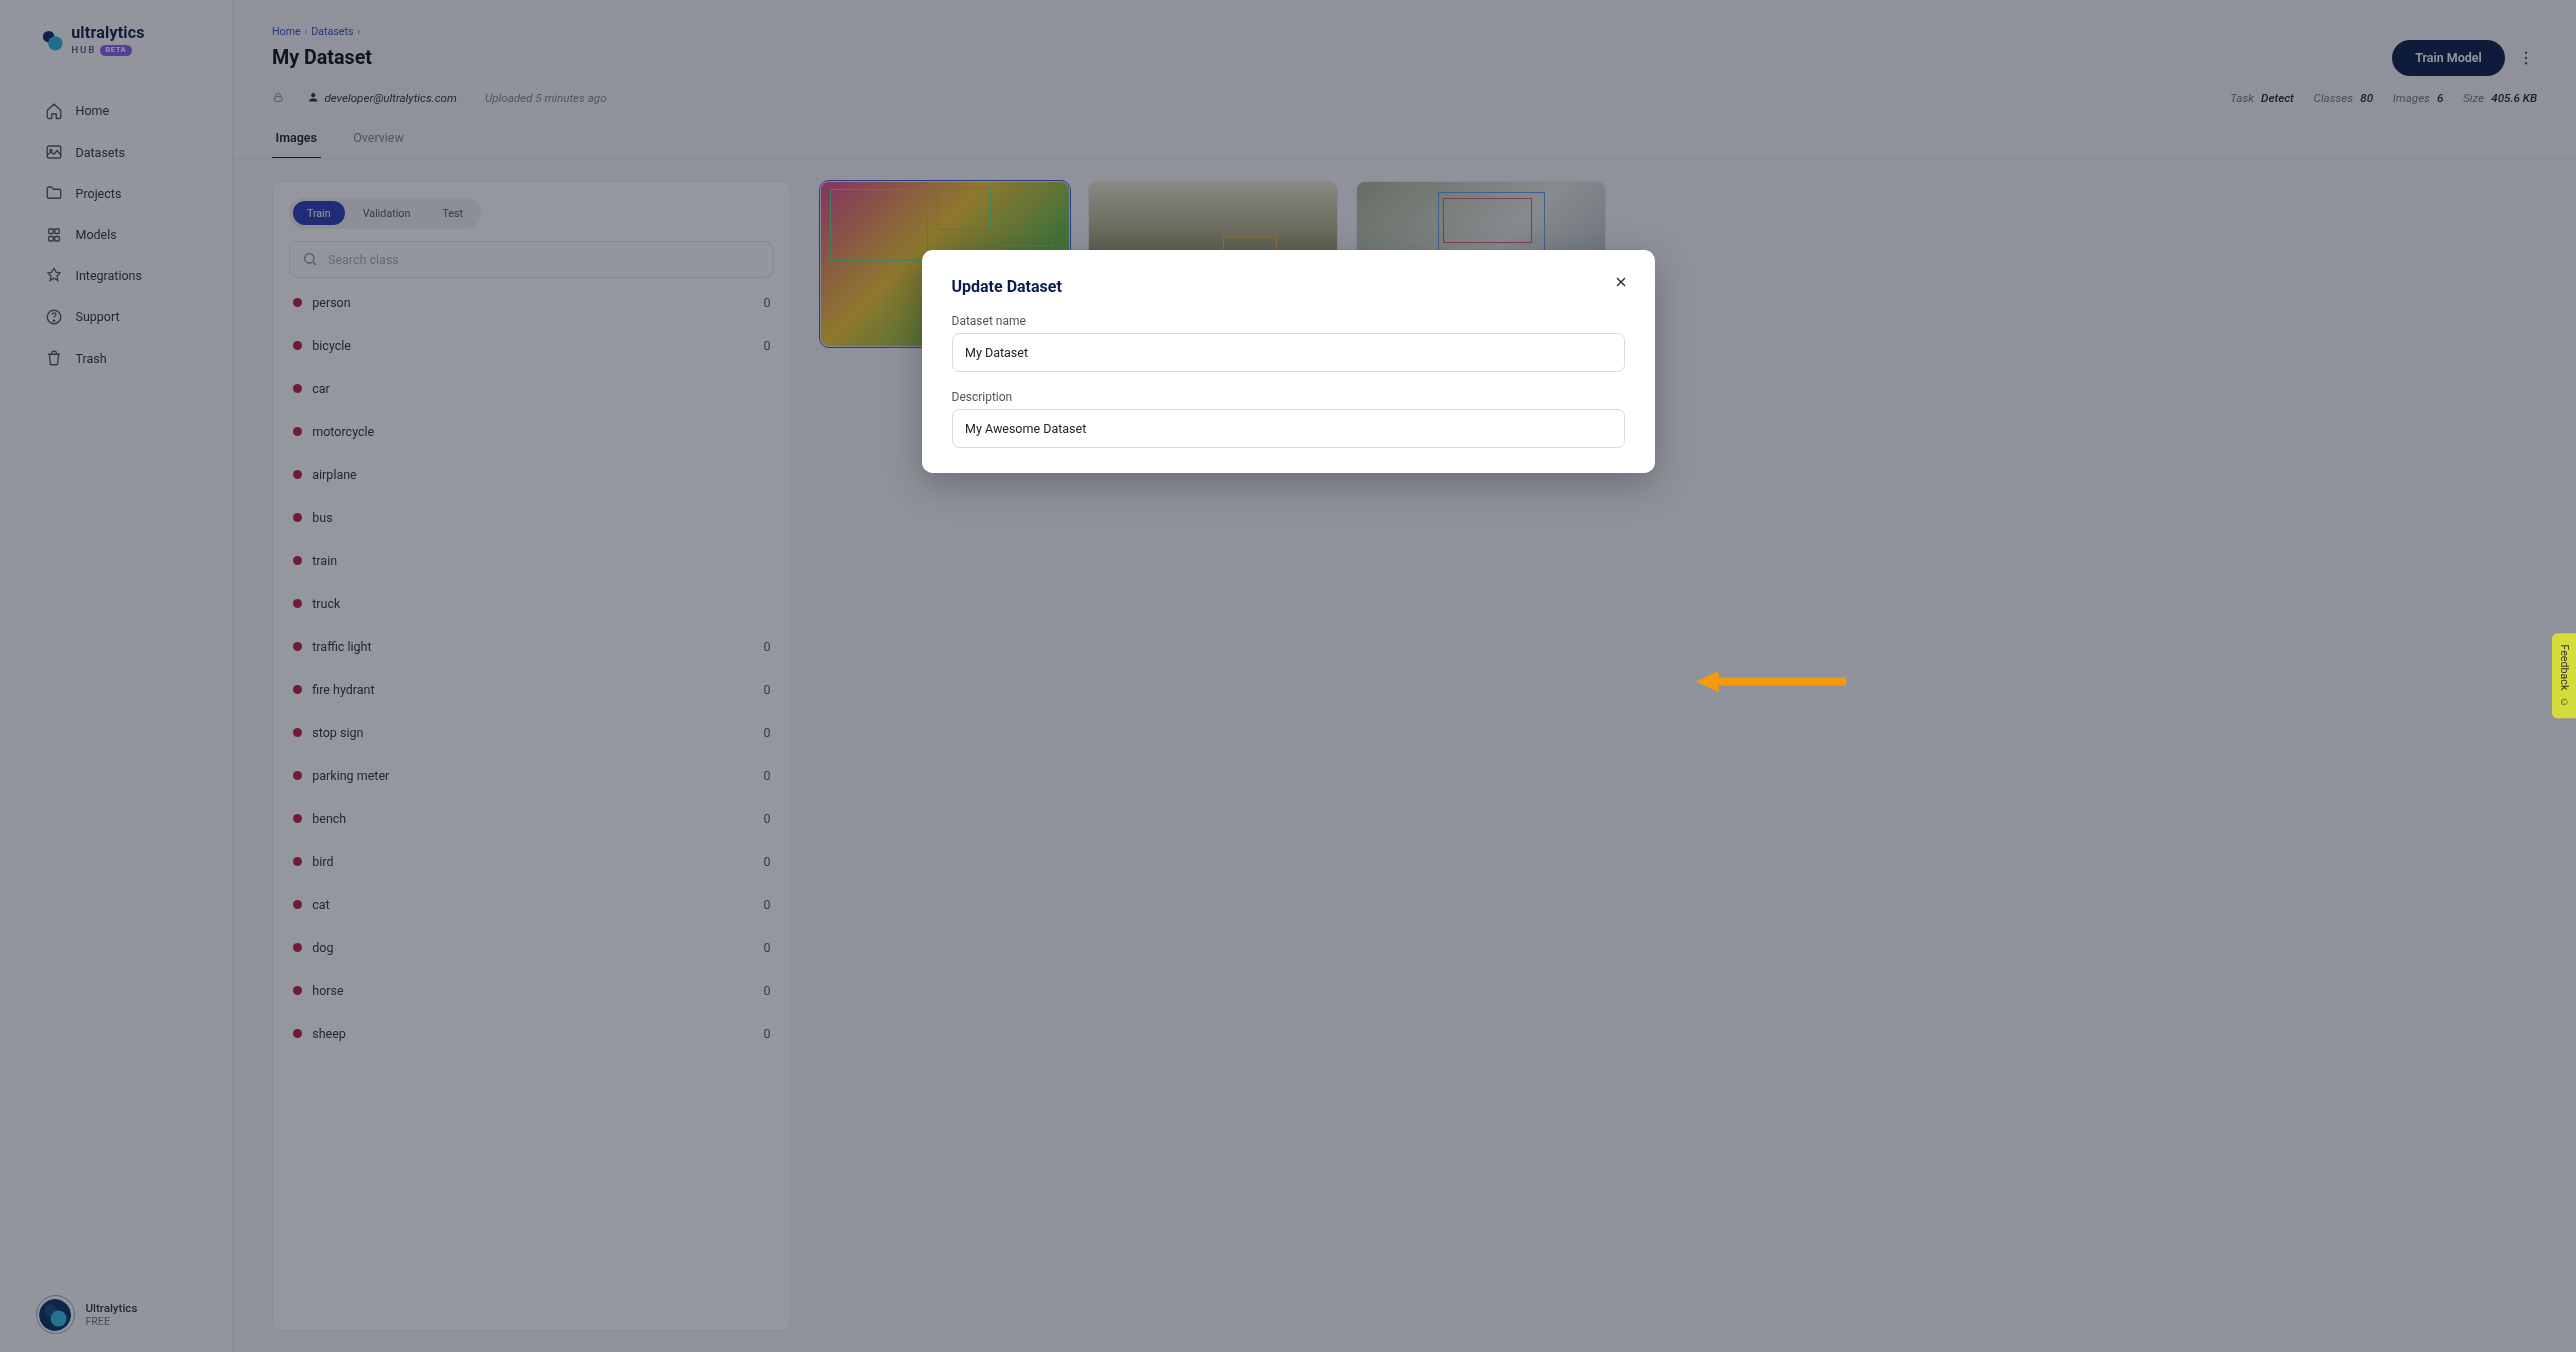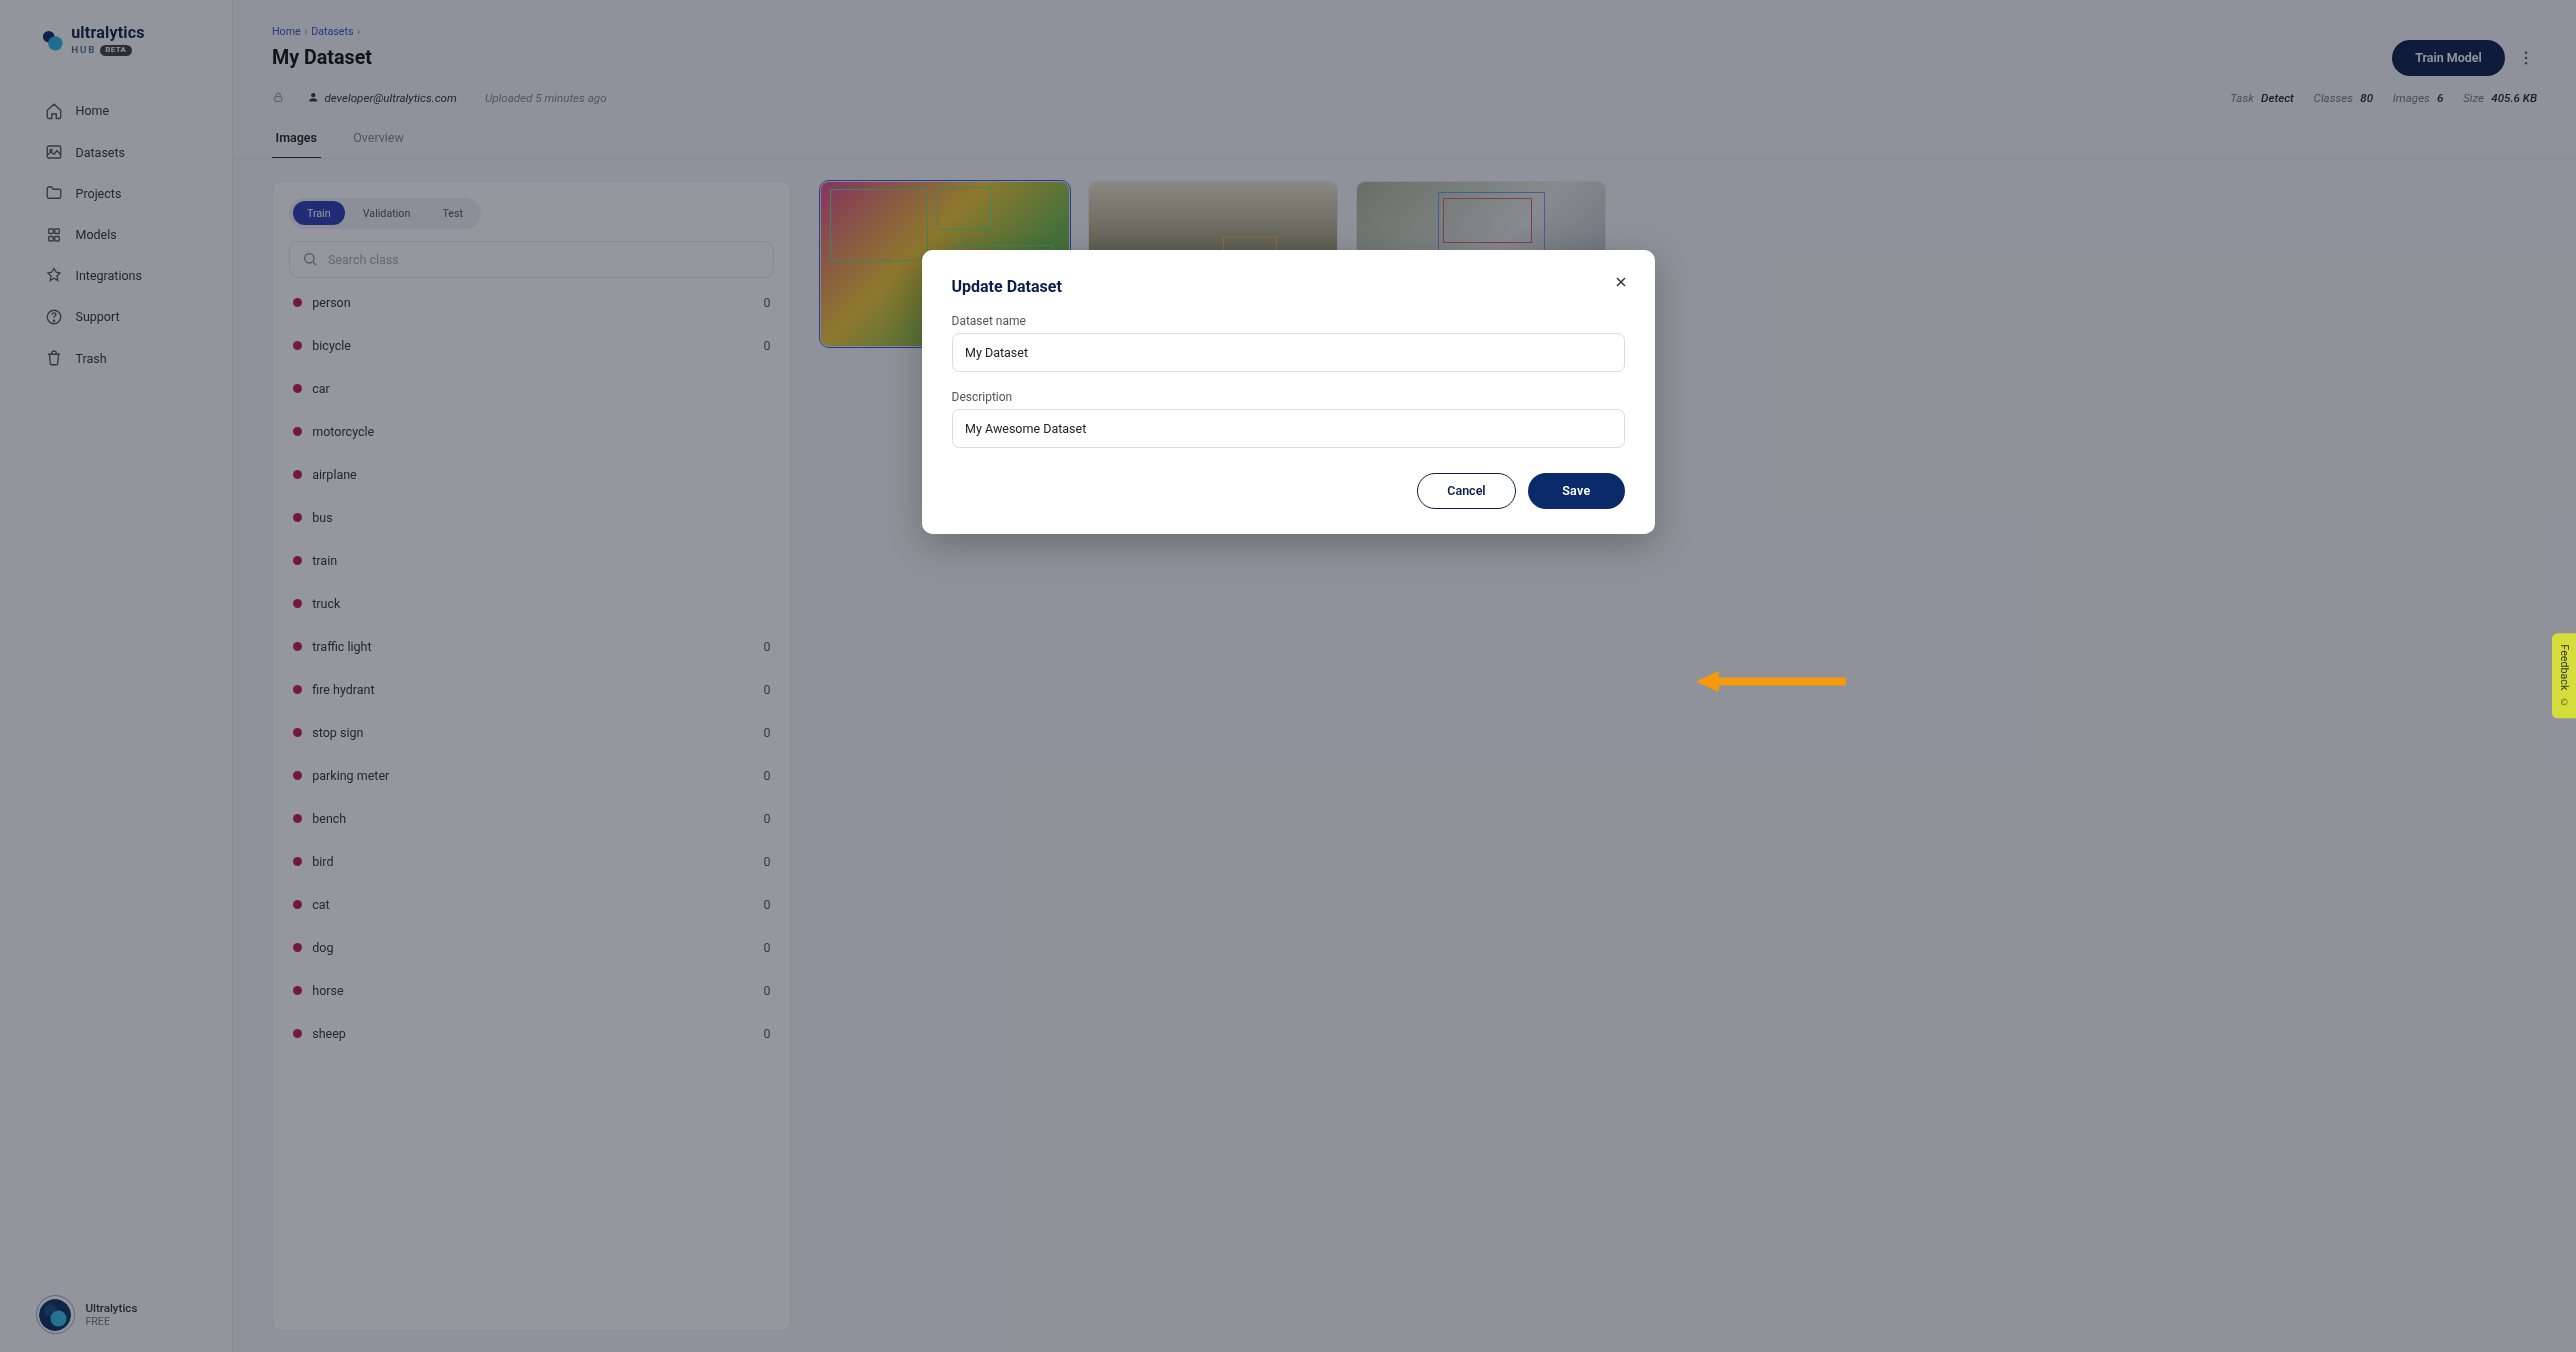--- a/index.html
+++ b/index.html
@@ -8,21 +8,21 @@
   .app { position: relative; width: 100%; height: 100%; display: flex; }
 
   
   .sidebar { width: 233px; min-width: 233px; background: #fafbfc; border-right: 0.9px solid #e8eaed; display: flex; flex-direction: column; padding: 25px 0 0 16px; }
   .logo { display: flex; align-items: center; padding: 0 25px 27px 25px; }
   .logo-mark { width: 23px; height: 23px; display: inline-block; margin-right: 7.2px; }
   .logo-text { display: flex; flex-direction: column; line-height: 1; }
   .logo-name { font-weight: 700; font-size: 16px; color: #0b1f44; letter-spacing: 0.2px; }
   .logo-sub { margin-top: 3.6px; display: flex; align-items: center; gap: 3.6px; }
   .logo-hub { font-size: 9.8px; letter-spacing: 1.8px; color: #4a6a8c; font-weight: 600; }
-  .beta-badge { background: #404040; color: #fff; font-size: 8px; padding: 1.8px 5.4px; border-radius: 6.3px; font-weight: 600; letter-spacing: 0.4px; }
+  .beta-badge { background: #8b5cf6; color: #fff; font-size: 8px; padding: 1.8px 5.4px; border-radius: 6.3px; font-weight: 600; letter-spacing: 0.4px; }
 
   .nav { display: flex; flex-direction: column; padding: 7.2px 0; }
   .nav-item { display: flex; align-items: center; gap: 12.5px; padding: 11.6px 29px; font-size: 12.5px; color: #333; cursor: pointer; }
   .nav-item .icon { width: 18px; height: 18px; display: inline-flex; align-items: center; justify-content: center; color: #555; }
 
   .sidebar-footer { margin-top: auto; padding: 18px 19.7px; display: flex; align-items: center; gap: 10.7px; }
   .avatar-ring { width: 39px; height: 39px; border-radius: 50%; border: 1.8px solid #9aa4d4; display: flex; align-items: center; justify-content: center; }
   .avatar-ring svg { border-radius: 50%; }
   .account-name { font-size: 11.6px; color: #333; font-weight: 500; }
   .account-plan { font-size: 10.7px; color: #777; }
@@ -422,24 +422,20 @@
 
       <div class="form-group">
         <label class="form-label">Dataset name</label>
         <input class="form-input" value="My Dataset" style="">
       </div>
       <div class="form-group">
         <label class="form-label">Description</label>
         <input class="form-input" value="My Awesome Dataset" style="">
       </div>
 
-      <div class="modal-actions">
-        <button class="btn-cancel">Cancel</button>
-        <button class="btn-save">Save</button>
-      </div>
 
       <svg class="annot-arrow" viewBox="0 0 170 26">
         <line x1="170" y1="13" x2="22" y2="13" stroke="#f59a0a" stroke-width="9"></line>
         <polygon points="0,13 26,1 26,25" fill="#f59a0a"></polygon>
       </svg>
     </div>
   </div>
 </div>
 
 

